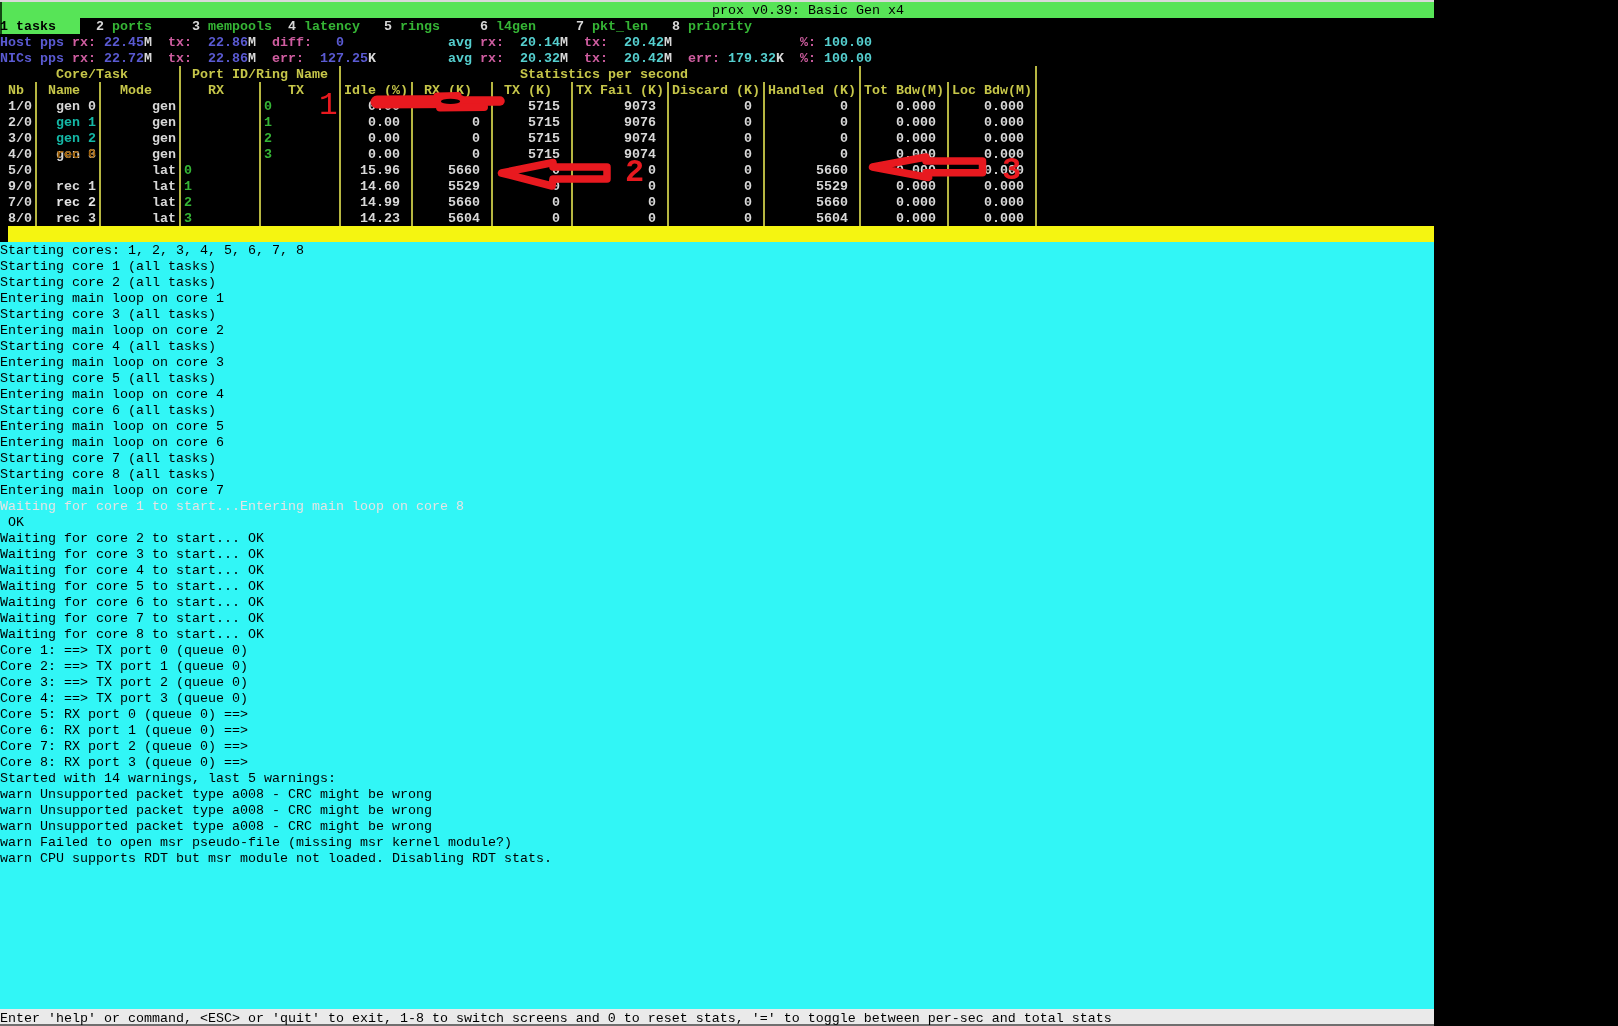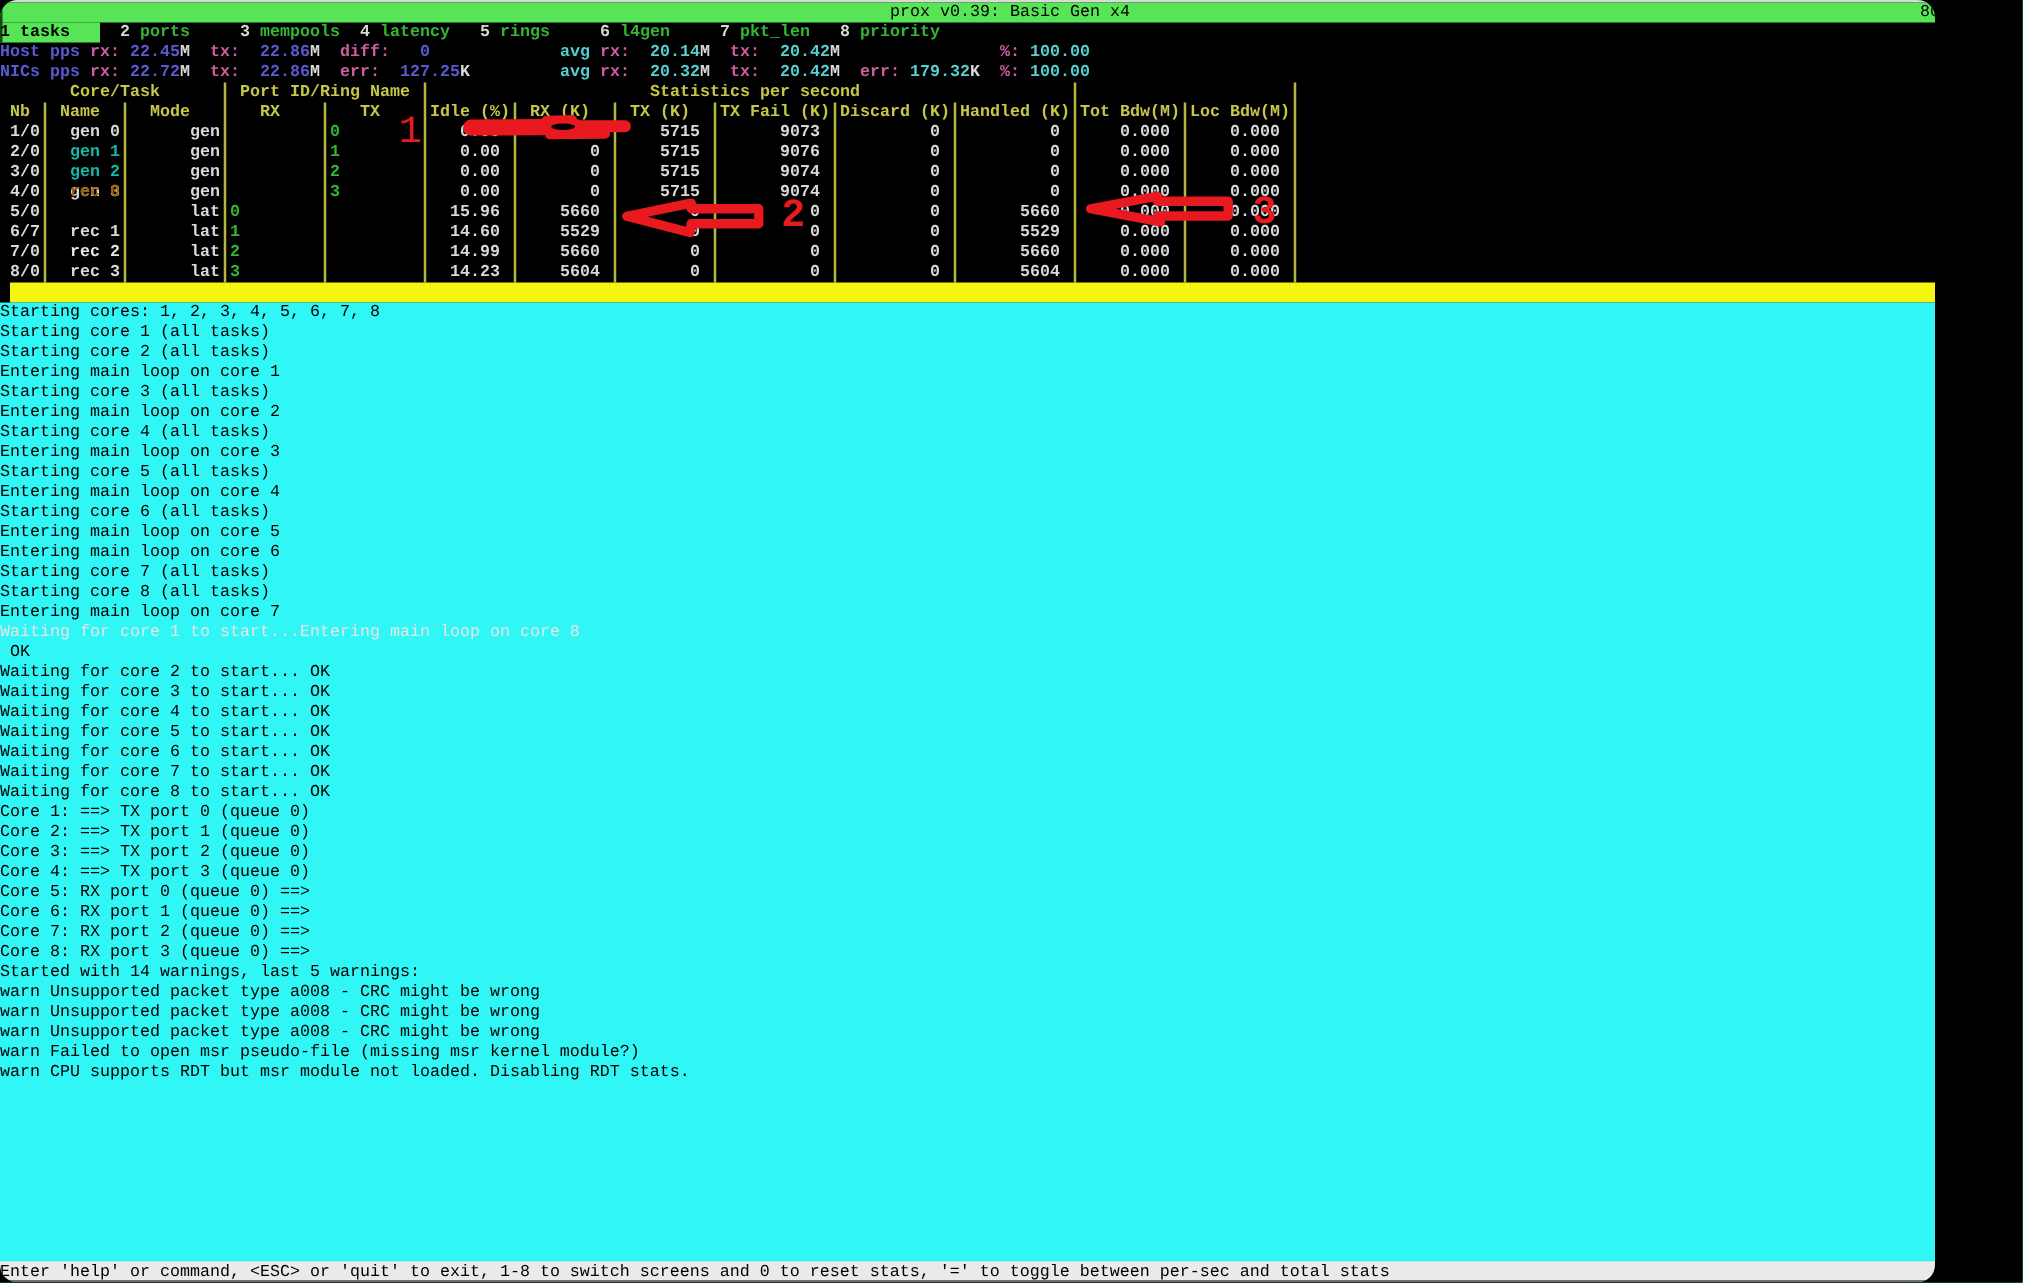--- a/index.html
+++ b/index.html
@@ -1,15 +1,15 @@
 <!DOCTYPE html>
 <html><head><meta charset="utf-8"><style>
 html,body{margin:0;padding:0;background:#000;}
-#scr{position:relative;width:1548px;height:1026px;background:#000;overflow:hidden;
-font-family:"Liberation Mono",monospace;border-radius:14px;}
+#scr{position:relative;width:1434px;height:1026px;background:#000;overflow:hidden;
+font-family:"Liberation Mono",monospace;}
 .bg{position:absolute;}
 .t{position:absolute;font-size:13.3333px;line-height:16px;height:16px;white-space:pre;font-weight:bold;}
 .n{font-weight:normal;}
 .sep{position:absolute;width:2px;background:#b6b641;}
 </style></head><body>
 <div id="scr">
 <div class="bg" style="left:0px;top:0px;width:1618px;height:2px;background:#d9d9d9"></div>
 <div class="bg" style="left:0px;top:2px;width:1616px;height:16px;background:#57e457"></div>
 <div class="bg" style="left:0px;top:18px;width:80px;height:16px;background:#57e457"></div>
 <div class="bg" style="left:8px;top:226px;width:1608px;height:16px;background:#f5f511"></div>
@@ -158,21 +158,21 @@
 <span class="t" style="left:152px;top:162.75px;color:#d8d8d8">lat</span>
 <span class="t" style="left:184px;top:162.75px;color:#35b535">0</span>
 <span class="t" style="left:360px;top:162.75px;color:#d8d8d8">15.96</span>
 <span class="t" style="left:448px;top:162.75px;color:#d8d8d8">5660</span>
 <span class="t" style="left:552px;top:162.75px;color:#d8d8d8">0</span>
 <span class="t" style="left:648px;top:162.75px;color:#d8d8d8">0</span>
 <span class="t" style="left:744px;top:162.75px;color:#d8d8d8">0</span>
 <span class="t" style="left:816px;top:162.75px;color:#d8d8d8">5660</span>
 <span class="t" style="left:896px;top:162.75px;color:#d8d8d8">0.000</span>
 <span class="t" style="left:984px;top:162.75px;color:#d8d8d8">0.000</span>
-<span class="t" style="left:8px;top:178.75px;color:#d8d8d8">6/7</span>
+<span class="t" style="left:8px;top:178.75px;color:#d8d8d8">9/0</span>
 <span class="t" style="left:56px;top:178.75px;color:#d8d8d8">rec 1</span>
 <span class="t" style="left:152px;top:178.75px;color:#d8d8d8">lat</span>
 <span class="t" style="left:184px;top:178.75px;color:#35b535">1</span>
 <span class="t" style="left:360px;top:178.75px;color:#d8d8d8">14.60</span>
 <span class="t" style="left:448px;top:178.75px;color:#d8d8d8">5529</span>
 <span class="t" style="left:552px;top:178.75px;color:#d8d8d8">0</span>
 <span class="t" style="left:648px;top:178.75px;color:#d8d8d8">0</span>
 <span class="t" style="left:744px;top:178.75px;color:#d8d8d8">0</span>
 <span class="t" style="left:816px;top:178.75px;color:#d8d8d8">5529</span>
 <span class="t" style="left:896px;top:178.75px;color:#d8d8d8">0.000</span>

